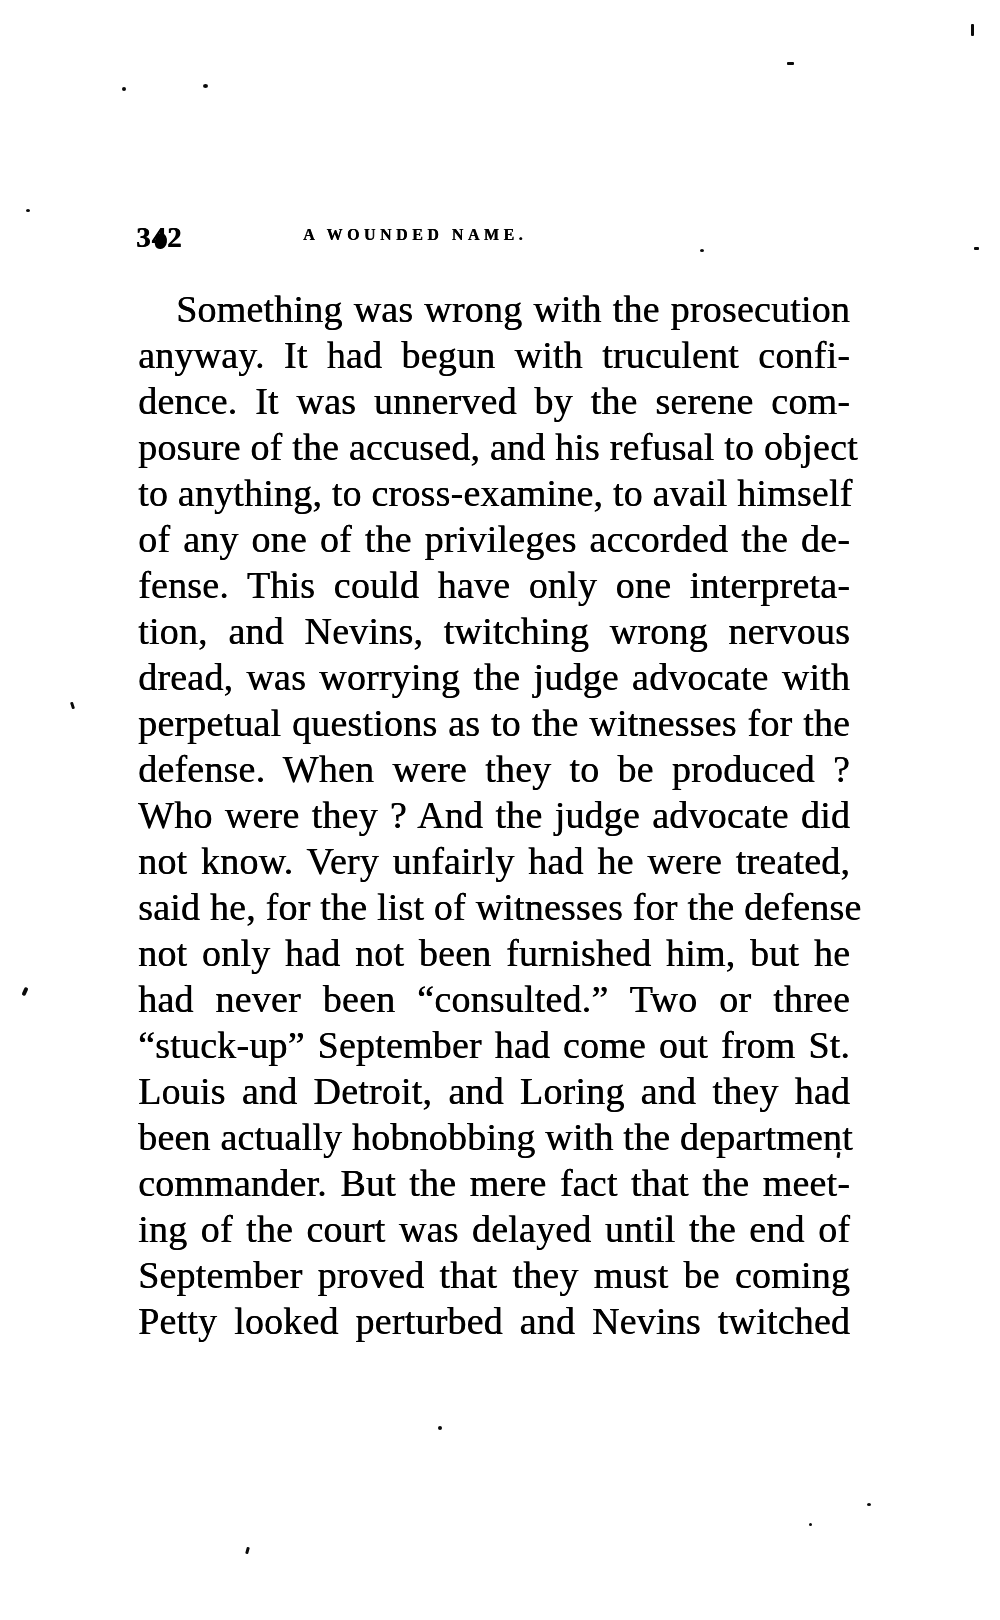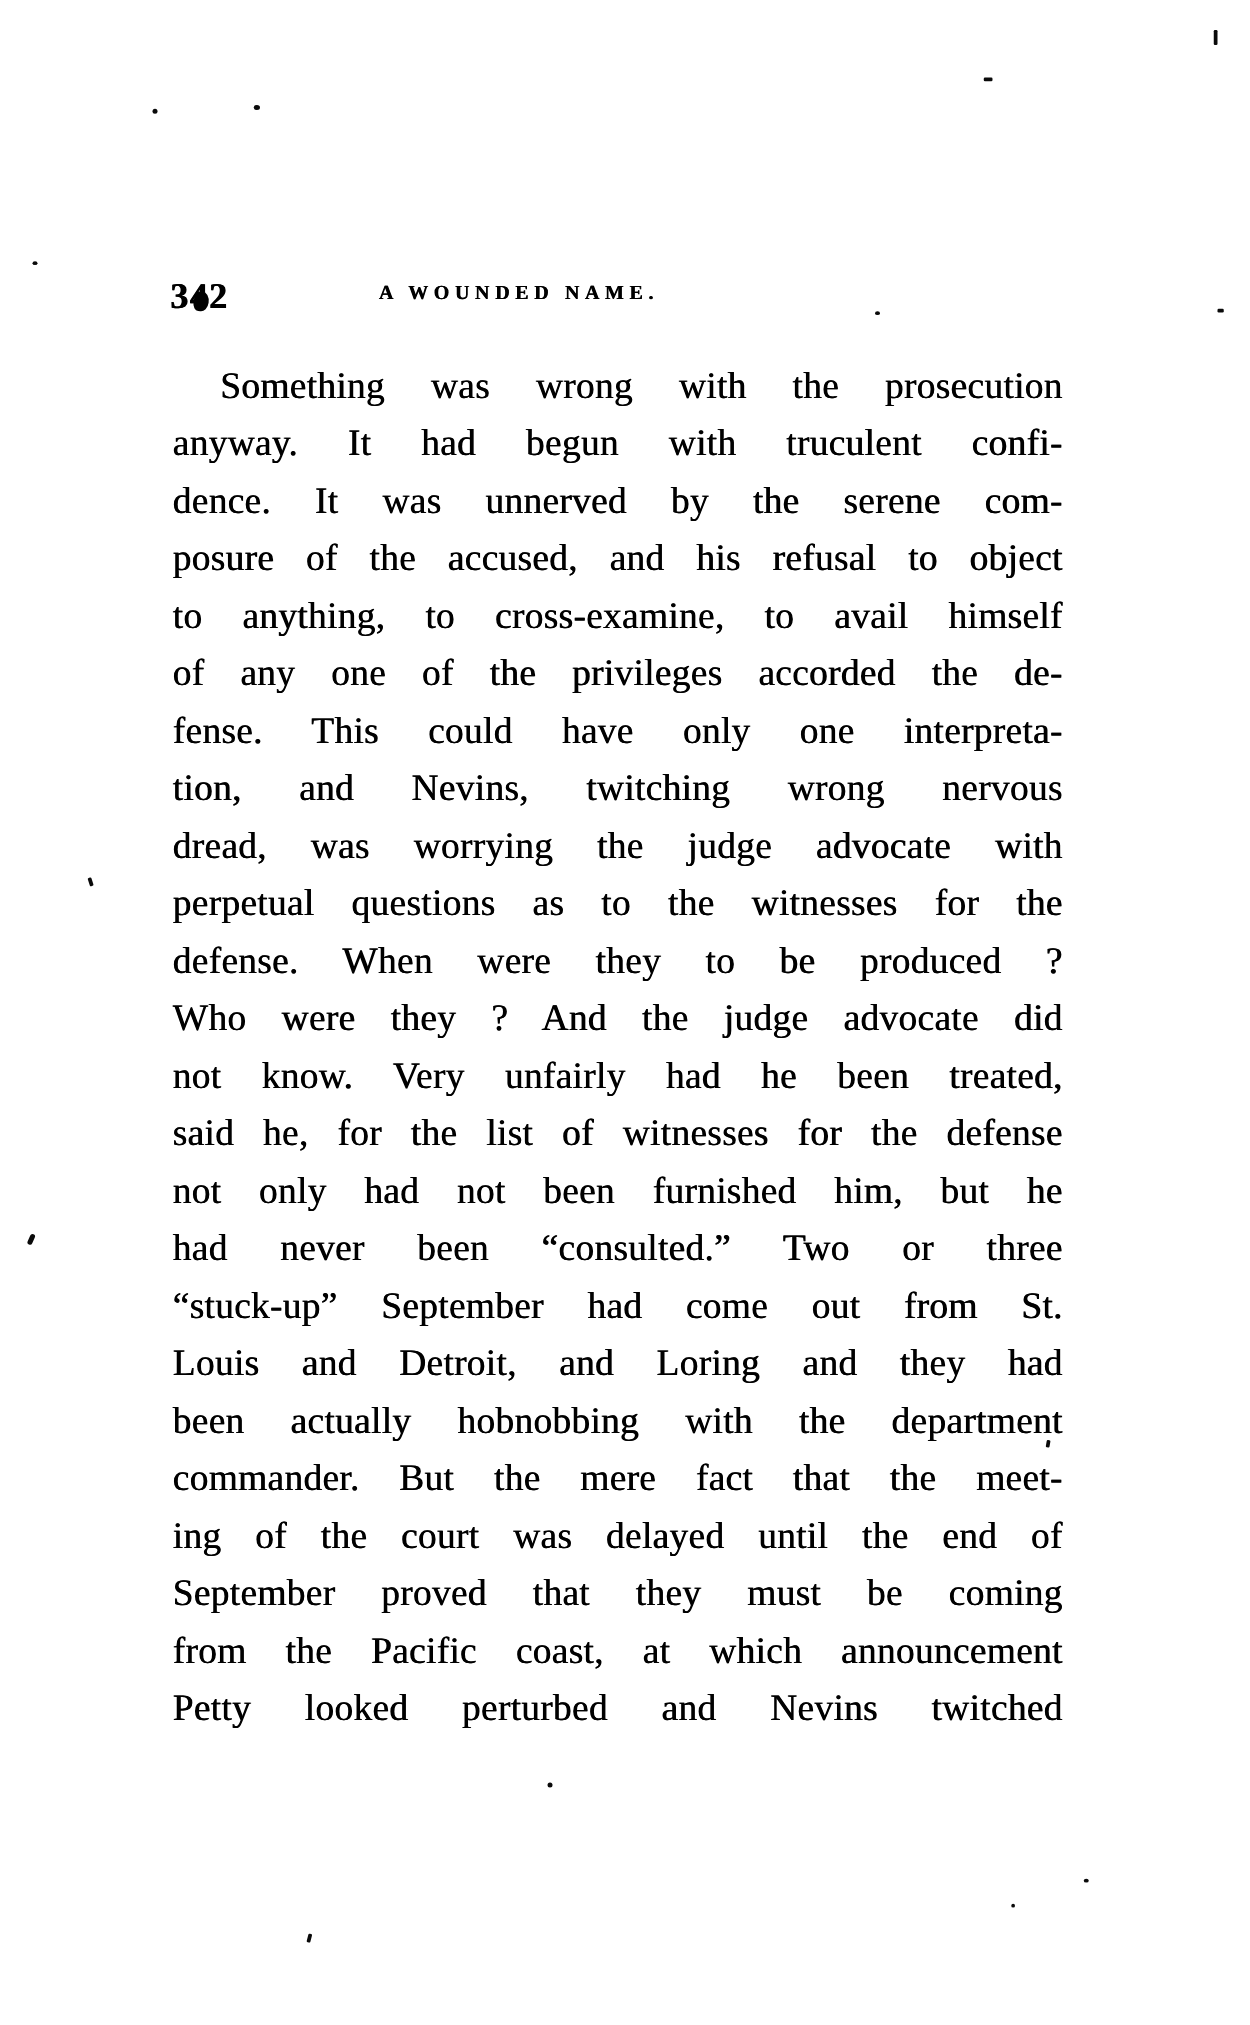--- a/index.html
+++ b/index.html
@@ -33,21 +33,21 @@
   }
   .bodytext {
     position: absolute;
     left: 138px;
     top: 286px;
     width: 712px;
   }
   .line {
     height: 46px;
     line-height: 46px;
-    font-size: 30px;
+    font-size: 38px;
     white-space: nowrap;
     text-align: justify;
     text-align-last: justify;
     letter-spacing: 0.2px;
     text-shadow: 0.45px 0.35px 0 #000;
   }
   .line.indent { padding-left: 38px; }
   .speck {
     position: absolute;
     background: #0a0a0a;
@@ -81,31 +81,30 @@
       <div class="line">dence.  It was unnerved by the serene com-</div>
       <div class="line">posure of the accused, and his refusal to object</div>
       <div class="line">to anything, to cross-examine, to avail himself</div>
       <div class="line">of any one of the privileges accorded the de-</div>
       <div class="line">fense.  This could have only one interpreta-</div>
       <div class="line">tion, and Nevins, twitching wrong nervous</div>
       <div class="line">dread, was worrying the judge advocate with</div>
       <div class="line">perpetual questions as to the witnesses for the</div>
       <div class="line">defense.  When were they to be produced ?</div>
       <div class="line">Who were they ?  And the judge advocate did</div>
-      <div class="line">not know.  Very unfairly had he been treated,</div>
+      <div class="line">not know.  Very unfairly had he were treated,</div>
       <div class="line">said he, for the list of witnesses for the defense</div>
       <div class="line">not only had not been furnished him, but he</div>
       <div class="line">had never been “consulted.”  Two or three</div>
       <div class="line">“stuck-up” September had come out from St.</div>
       <div class="line">Louis and Detroit, and Loring and they had</div>
       <div class="line">been actually hobnobbing with the department</div>
       <div class="line">commander.  But the mere fact that the meet-</div>
       <div class="line">ing of the court was delayed until the end of</div>
       <div class="line">September proved that they must be coming</div>
-      <div class="line">from the Pacific coast, at which announcement</div>
       <div class="line">Petty looked perturbed and Nevins twitched</div>
     </div>
 
   <span class="speck" style="left:122px; top:87px;  width:4px; height:4px;"></span>
   <span class="speck" style="left:203px; top:84px;  width:5px; height:4px;"></span>
   <span class="speck" style="left:26px;  top:209px; width:4px; height:3px;"></span>
   <span class="speck" style="left:971px; top:24px;  width:3px; height:12px; border-radius:1px;"></span>
   <span class="speck" style="left:787px; top:62px;  width:7px; height:3px; border-radius:1px;"></span>
   <span class="speck" style="left:700px; top:249px; width:4px; height:3px;"></span>
   <span class="speck" style="left:974px; top:247px; width:5px; height:3px; border-radius:1px;"></span>

